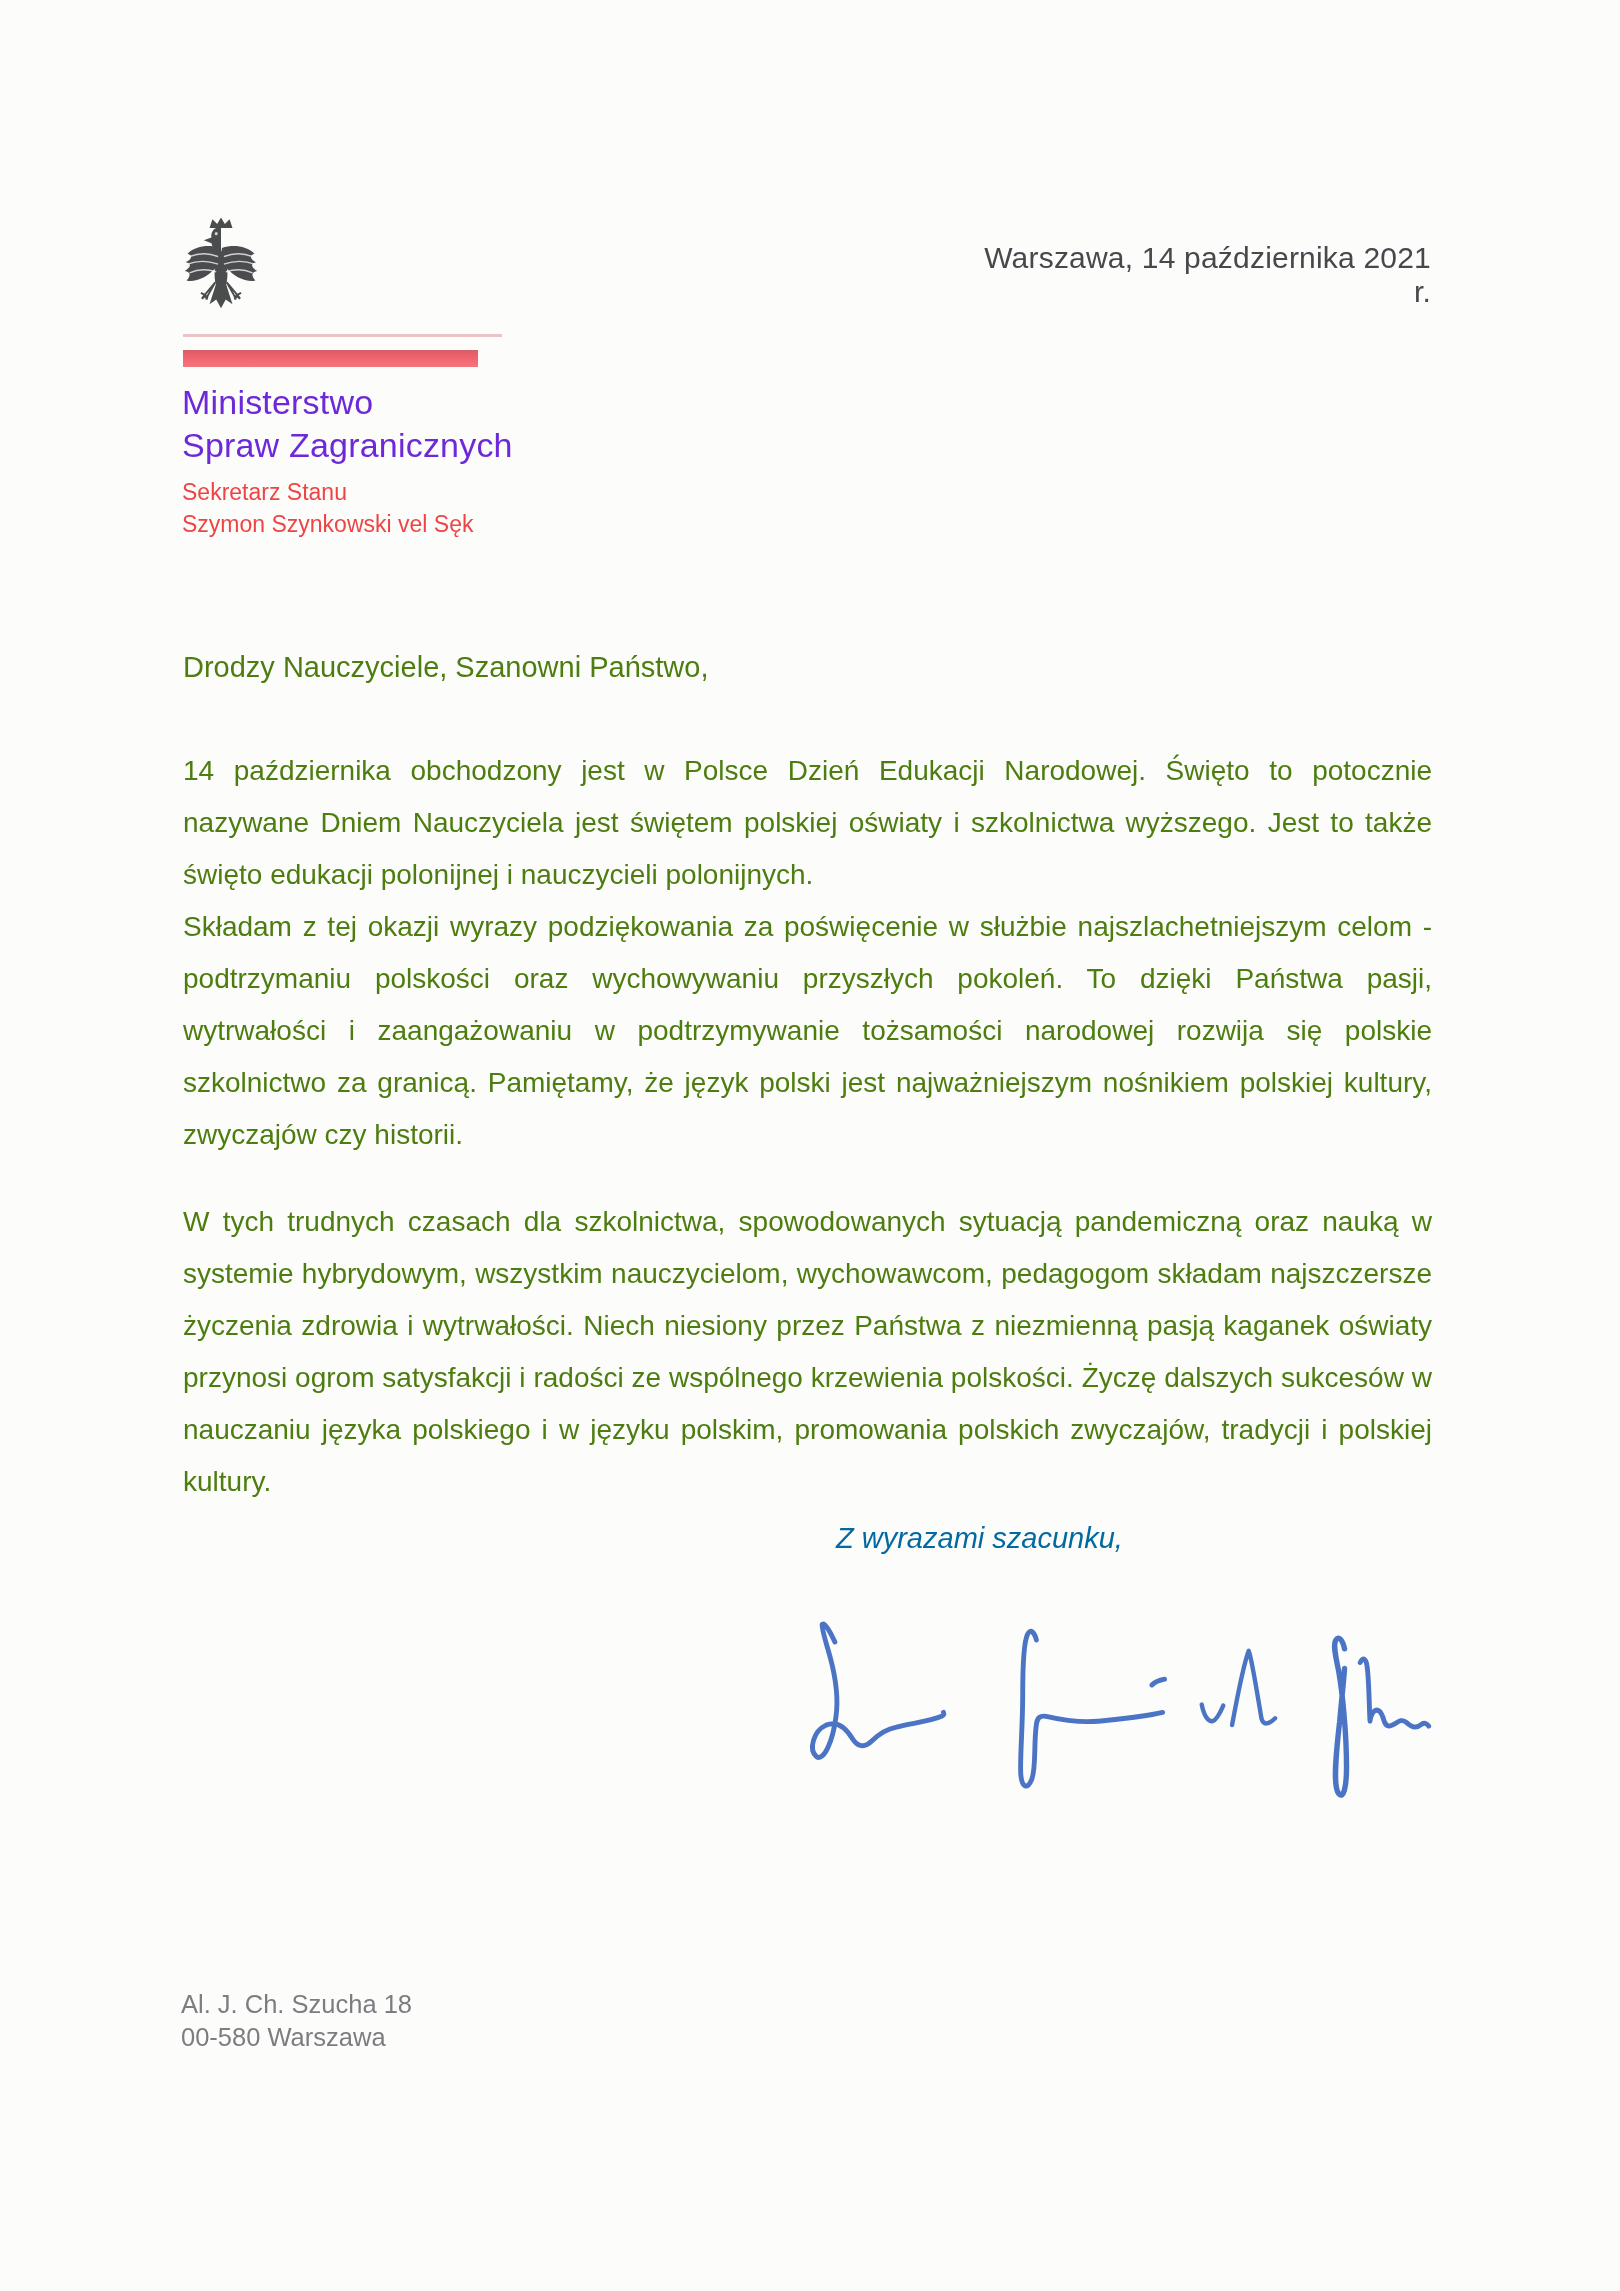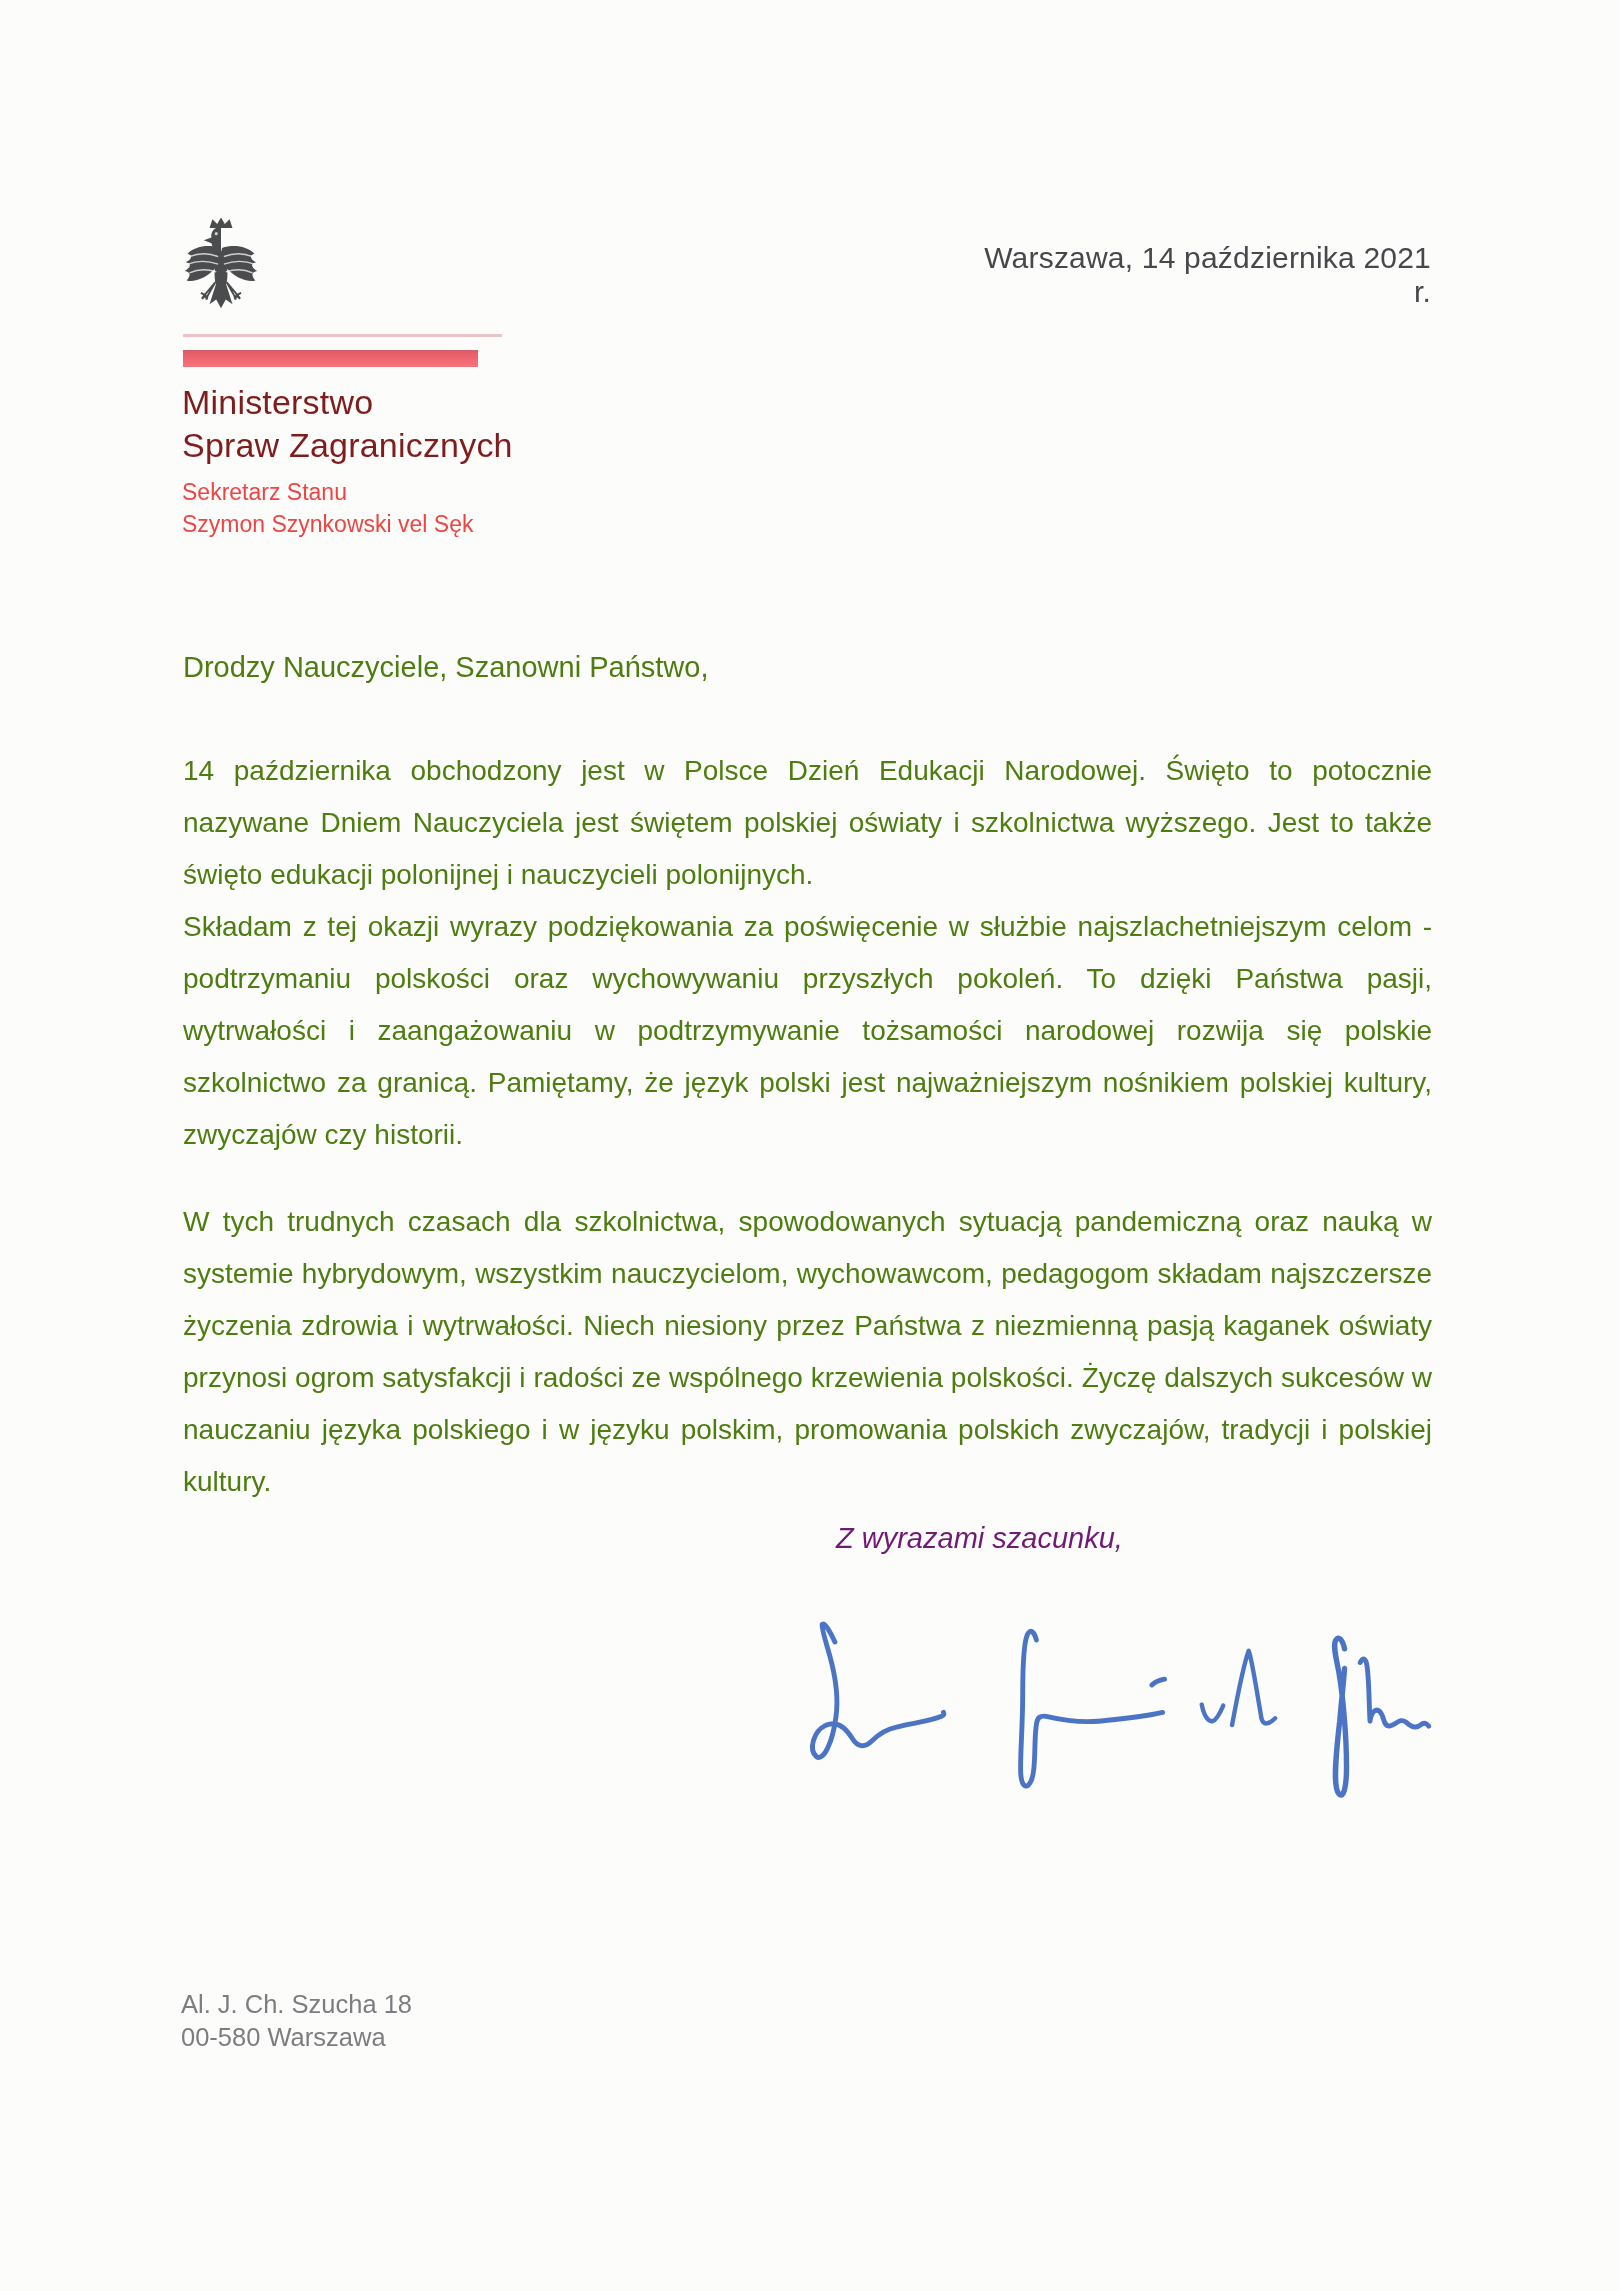--- a/index.html
+++ b/index.html
@@ -17,34 +17,34 @@
   .date-line{
     position:absolute;left:970px;top:241px;width:461px;
     text-align:right;font-size:30px;color:#46484c;letter-spacing:0.2px;
   }
   .thin-line{position:absolute;left:183px;top:334px;width:319px;height:2.9px;background:#eec3c7;}
   .red-bar{
     position:absolute;left:183px;top:350px;width:295px;height:16.7px;
     background:linear-gradient(180deg,#cf5f6a 0%,#ee5f69 28%,#f4757d 100%);
   }
   .ministry{position:absolute;left:182px;top:381px;line-height:43px;
-    font-size:34px;color:#7f1d1d;letter-spacing:0.2px;}
+    font-size:34px;color:#6d28d9;letter-spacing:0.2px;}
   .sender{position:absolute;left:182px;top:476px;line-height:32px;
     font-size:23px;color:#ef4444;}
   
   .body-block{position:absolute;left:183px;top:651px;width:1249px;}
   .salutation{font-size:29px;color:#4d7c0f;margin:0 0 61px 0;}
   .body-block p{
     margin:0;font-size:28px;line-height:52px;color:#4d7c0f;
     text-align:justify;
   }
   .body-block p.spaced{margin-top:35px;}
   .closing{
     position:absolute;left:836px;top:1522px;
-    font-style:italic;font-size:29px;color:#701a75;
+    font-style:italic;font-size:29px;color:#0369a1;
   }
   .signature{position:absolute;left:794px;top:1596px;width:657px;height:225px;}
   
   .footer{position:absolute;left:181px;top:1988px;font-size:25.5px;line-height:33px;color:#7c7d80;}
   .footer .contact{margin-top:23.5px;}
   .ftline{white-space:pre;}
 </style>
 </head>
 <body>
 

